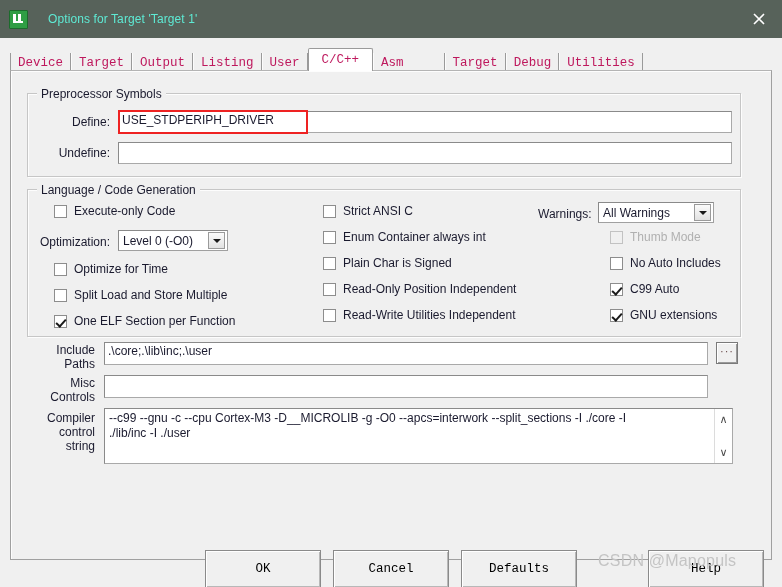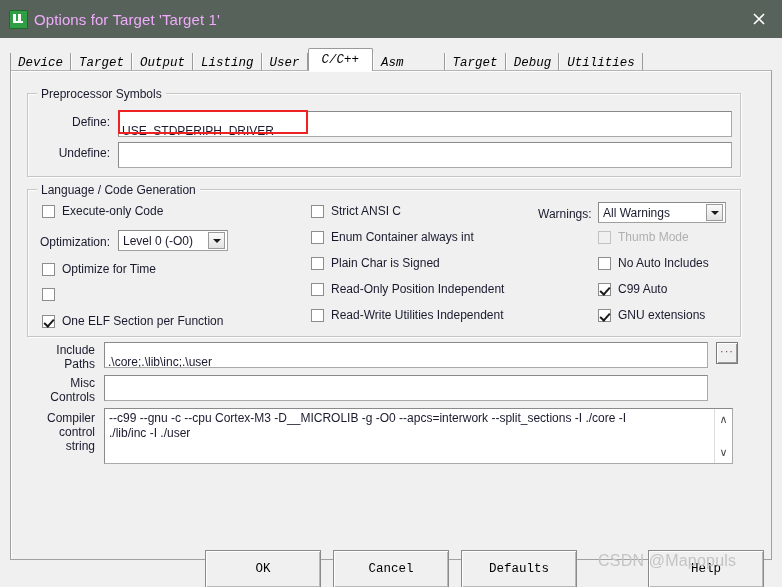--- a/index.html
+++ b/index.html
@@ -43,23 +43,23 @@
     box-shadow: 5px 0 0 0 #fff;
   }
   .app-icon::after {
     content: "";
     position: absolute;
     left: 3px; top: 10px;
     width: 10px; height: 2px;
     background: #fff;
   }
   .title-text {
-    margin-left: 6px;
-    color: #f0abfc;
-    font-size: 15px;
+    margin-left: 20px;
+    color: #5eead4;
+    font-size: 12px;
     letter-spacing: .1px;
     white-space: nowrap;
   }
   .close-btn {
     position: absolute;
     right: 0; top: 0;
     width: 46px; height: 38px;
     display: flex;
     align-items: center;
     justify-content: center;
@@ -87,24 +87,23 @@
   }
   .tab {
     height: 20px;
     line-height: 20px;
     padding: 0 7px;
     background: #f0f0f0;
     border-left: 1px solid #fcfcfc;
     border-right: 1px solid #9a9a9a;
     box-sizing: border-box;
     white-space: nowrap;
-    color: #000000;
+    color: #be185d;
     position: relative;
     top: 2px;
-    font-style: italic;
   }
   .tab.first { border-left: 1px solid #9a9a9a; }
   .tab.active {
     height: 23px;
     line-height: 23px;
     top: 0;
     background: #ffffff;
     border: 1px solid #9a9a9a;
     border-bottom: none;
     border-top-left-radius: 2px;
@@ -157,40 +156,41 @@
 
   .textbox {
     position: absolute;
     background: #ffffff;
     border: 1px solid #a9a9a9;
     border-top-color: #8a8a8a;
     border-left-color: #8a8a8a;
     box-sizing: border-box;
     font-size: 12px;
     color: #1a1a2e;
-    padding: 12px 3px;
+    padding: 1px 3px;
     line-height: 15px;
     overflow: hidden;
     white-space: nowrap;
   }
 
   .redbox {
     position: absolute;
     border: 2px solid #ee2222;
     box-sizing: border-box;
     pointer-events: none;
     z-index: 5;
   }
 
   
   .cb {
     position: absolute;
     display: flex;
     align-items: center;
     white-space: nowrap;
+    margin-left: 12px;
   }
   .cb .box {
     width: 13px; height: 13px;
     border: 1px solid #8d8d8d;
     background: #ffffff;
     box-sizing: border-box;
     flex: none;
     position: relative;
     margin-right: 7px;
   }
@@ -385,20 +385,21 @@
             <i class="arrow-tri"></i>
           </span>
       </div>
 
       <div class="cb" style="left:14px; top:72px;">
         <span class="box"></span>
         <span class="txt">Optimize for Time</span>
       </div>
       <div class="cb" style="left:14px; top:98px;">
         <span class="box"></span>
+        <span class="txt">Split Load and Store Multiple</span>
       </div>
       <div class="cb checked" style="left:14px; top:124px;">
         <span class="box"></span>
         <span class="txt">One ELF Section per Function</span>
       </div>
 
       <div class="cb" style="left:283px; top:14px;">
         <span class="box"></span>
         <span class="txt">Strict ANSI C</span>
       </div>
@@ -413,21 +414,21 @@
       <div class="cb" style="left:283px; top:92px;">
         <span class="box"></span>
         <span class="txt">Read-Only Position Independent</span>
       </div>
       <div class="cb" style="left:283px; top:118px;">
         <span class="box"></span>
         <span class="txt">Read-Write Utilities Independent</span>
       </div>
 
       <div class="lbl" style="left:510px; top:17px;">Warnings:</div>
-      <div class="combo" style="left:570px; top:12px; width:128px;">
+      <div class="combo" style="left:570px; top:12px; width:116px;">
         <span class="val">All Warnings</span>
         <span class="arrow">
             <i class="arrow-tri"></i>
           </span>
       </div>
 
       <div class="cb disabled" style="left:570px; top:40px;">
         <span class="box"></span>
         <span class="txt">Thumb Mode</span>
       </div>

